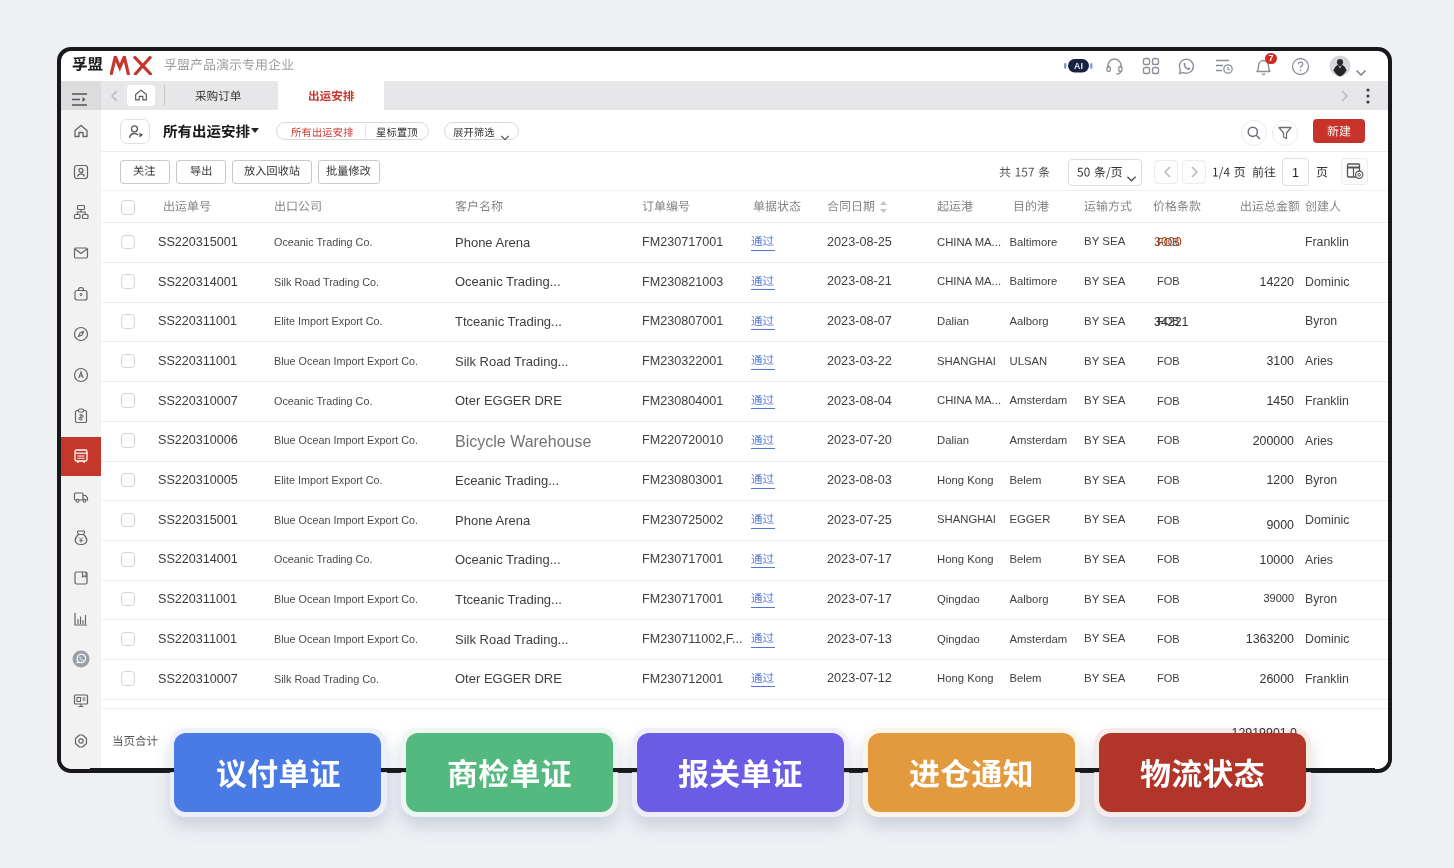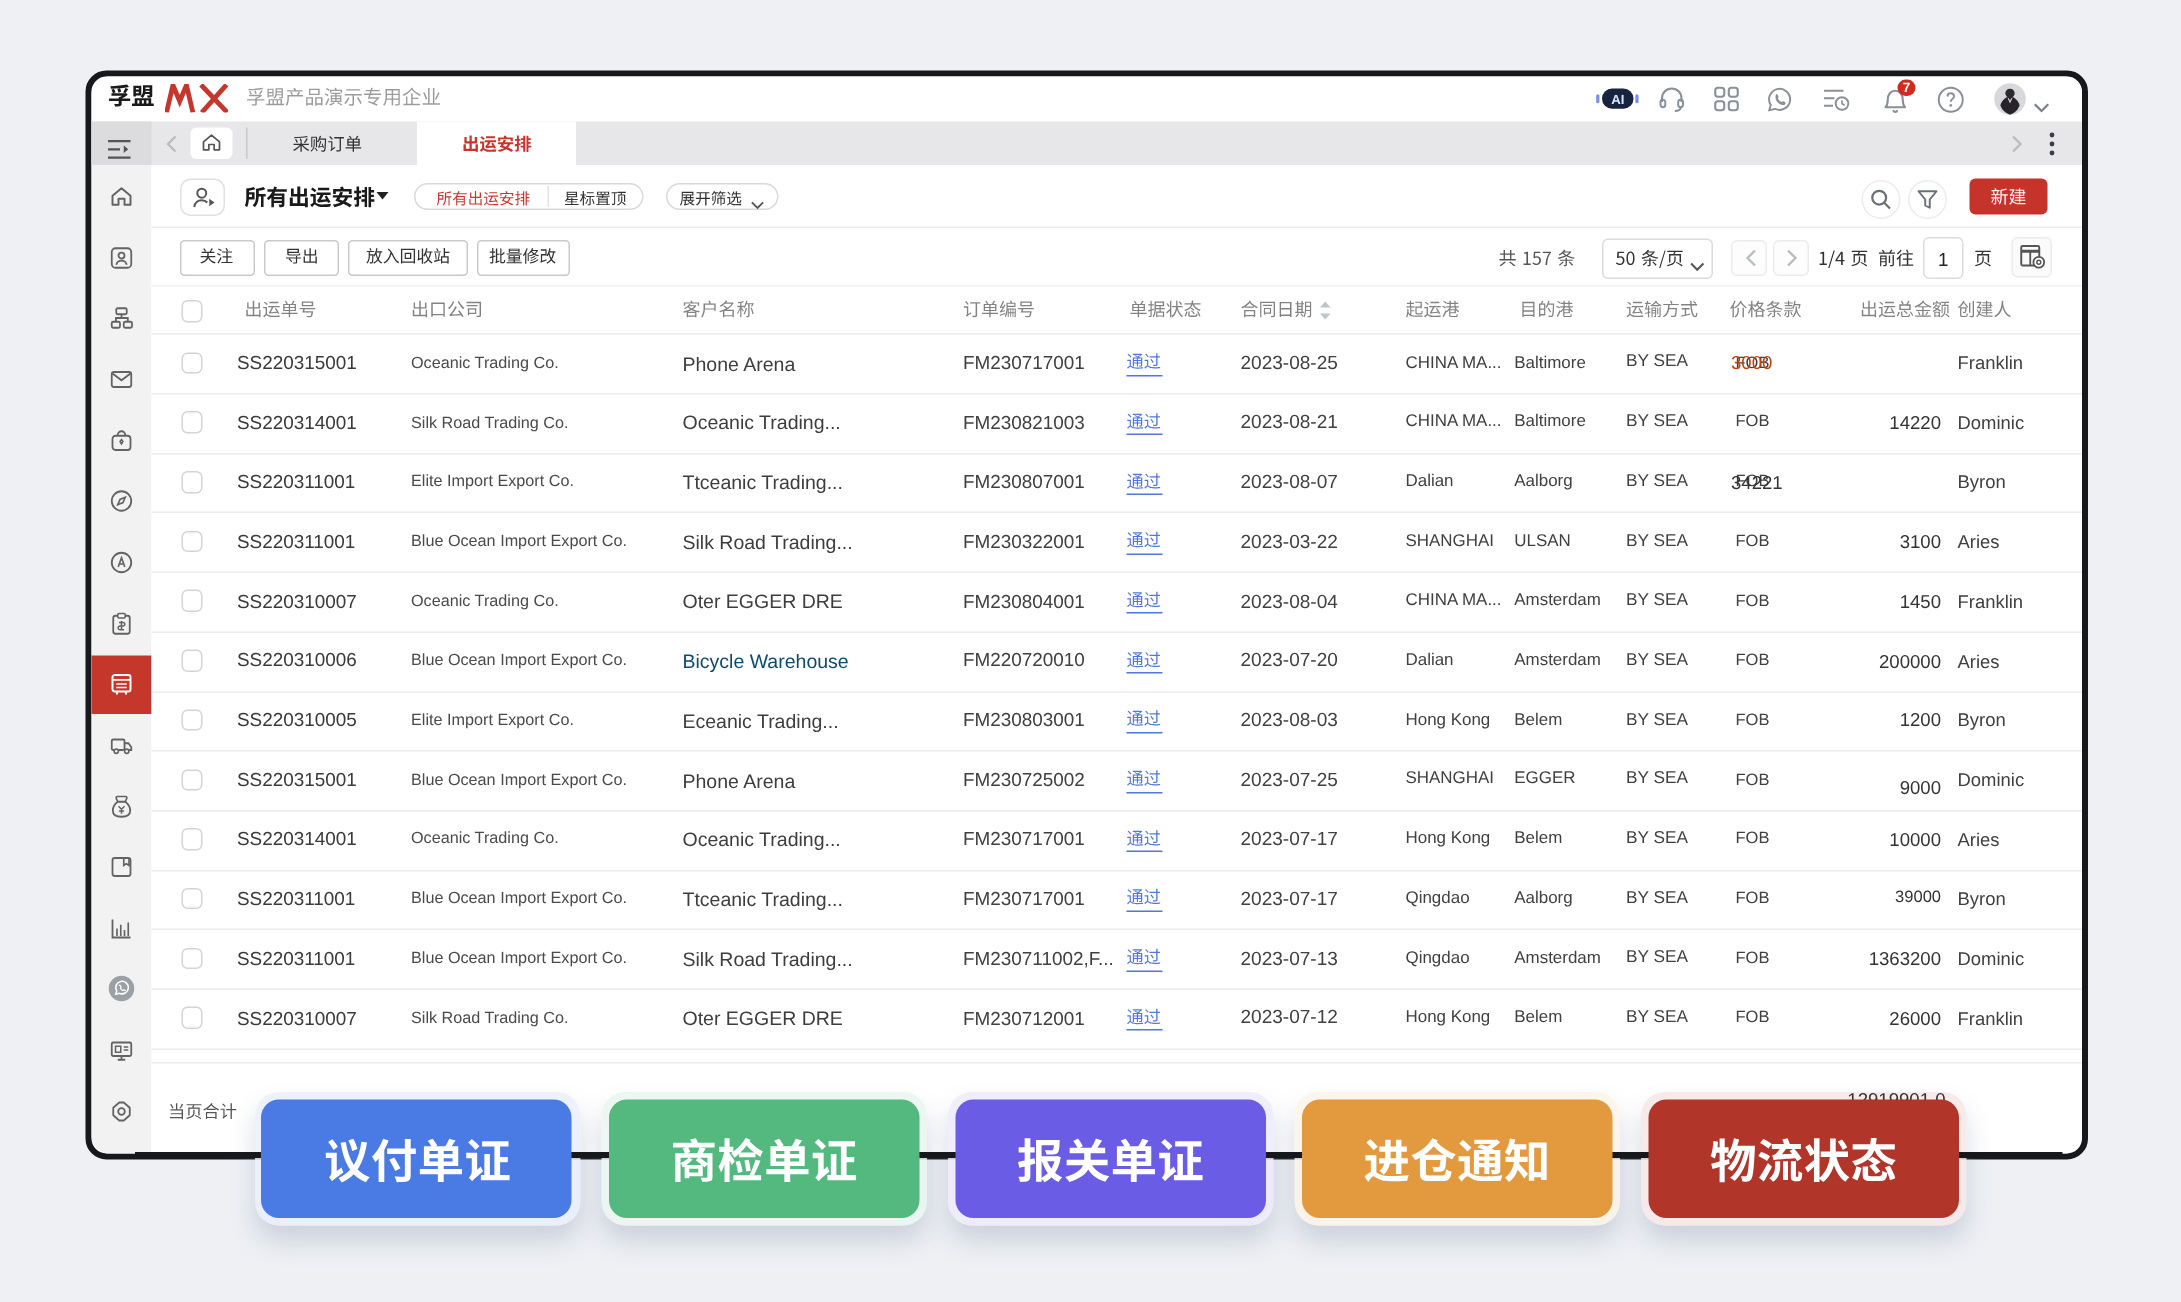--- a/index.html
+++ b/index.html
@@ -464,21 +464,21 @@
 <div class="abs" style="left:836px;top:284.3960000000001px;font-size:11.3px;color:#404040;white-space:nowrap;">CHINA MA...</div>
 <div class="abs" style="left:908.5px;top:284.3960000000001px;font-size:11.3px;color:#404040;white-space:nowrap;">Amsterdam</div>
 <div class="abs" style="left:983px;top:284.28000000000003px;font-size:11.5px;color:#404040;white-space:nowrap;">BY SEA</div>
 <div class="abs" style="left:1056px;top:284.57000000000005px;font-size:11px;color:#404040;white-space:nowrap;">FOB</div>
 <div class="abs" style="left:1053px;top:283.95000000000005px;width:140px;text-align:right;font-size:12.4px;color:#333;">1450</div>
 <div class="abs" style="left:1204px;top:283.81600000000003px;font-size:12.3px;color:#404040;white-space:nowrap;">Franklin</div>
 <div class="abs" style="left:0;top:310.8px;width:1287px;height:1px;background:#ececec;"></div>
 <div class="chk" style="left:19.5px;top:323.15000000000003px;"></div>
 <div class="abs" style="left:57px;top:323.34200000000004px;font-size:12.6px;color:#3a3a3a;white-space:nowrap;">SS220310006</div>
 <div class="abs" style="left:173px;top:324.386px;font-size:10.8px;color:#4a4a4a;white-space:nowrap;">Blue Ocean Import Export Co.</div>
-<div class="abs" style="left:354px;top:323.11px;font-size:13px;color:#0c4a6e;white-space:nowrap;">Bicycle Warehouse</div>
+<div class="abs" style="left:354px;top:323.11px;font-size:16px;color:#737373;white-space:nowrap;">Bicycle Warehouse</div>
 <div class="abs" style="left:541px;top:323.34200000000004px;font-size:12.6px;color:#404040;white-space:nowrap;">FM220720010</div>
 <div class="abs" style="left:650px;top:323.65000000000003px;border-bottom:1px solid #5377d4;padding-bottom:0.5px;">
         <svg class="zh " width="24" height="14" viewBox="0 0 24 14">
           <path d="M0.7 1.4C1.4 2.0 2.3 2.9 2.7 3.4L3.3 2.8C2.9 2.3 2.0 1.5 1.3 0.9ZM2.9 4.8H0.5V5.6H2.1V8.9C1.6 9.1 1.0 9.6 0.4 10.2L1.0 10.9C1.6 10.1 2.1 9.5 2.5 9.5C2.8 9.5 3.2 9.9 3.7 10.2C4.5 10.6 5.4 10.8 6.8 10.8C8.1 10.8 10.1 10.7 10.9 10.7C10.9 10.4 11.1 10.0 11.1 9.8C10.0 9.9 8.2 10.0 6.9 10.0C5.6 10.0 4.6 9.9 3.8 9.5C3.4 9.2 3.2 9.0 2.9 8.9ZM4.2 0.9V1.6H9.1C8.6 1.9 8.0 2.3 7.4 2.6C6.9 2.3 6.3 2.1 5.7 1.9L5.2 2.4C5.9 2.6 6.7 3.0 7.4 3.3H4.2V9.3H5.0V7.4H6.9V9.3H7.7V7.4H9.7V8.4C9.7 8.6 9.7 8.6 9.5 8.6C9.4 8.6 8.9 8.6 8.3 8.6C8.5 8.8 8.6 9.1 8.6 9.3C9.4 9.3 9.9 9.3 10.2 9.2C10.5 9.1 10.5 8.9 10.5 8.4V3.3H9.0C8.8 3.2 8.5 3.1 8.2 2.9C9.1 2.4 9.9 1.9 10.5 1.3L10.0 0.8L9.8 0.9ZM9.7 4.0V5.0H7.7V4.0ZM5.0 5.7H6.9V6.7H5.0ZM5.0 5.0V4.0H6.9V5.0ZM9.7 5.7V6.7H7.7V5.7Z M12.4 1.2C13.1 1.8 13.8 2.7 14.1 3.2L14.8 2.7C14.5 2.2 13.7 1.3 13.1 0.8ZM15.9 4.6C16.5 5.3 17.2 6.4 17.5 7.0L18.2 6.5C17.9 5.9 17.2 5.0 16.6 4.3ZM14.5 4.8H12.1V5.6H13.7V8.6C13.1 8.8 12.5 9.3 11.9 10.0L12.5 10.8C13.1 10.0 13.7 9.3 14.1 9.3C14.3 9.3 14.7 9.7 15.2 10.0C16.0 10.5 16.9 10.6 18.4 10.6C19.5 10.6 21.5 10.6 22.3 10.5C22.3 10.2 22.5 9.8 22.6 9.6C21.5 9.7 19.7 9.8 18.4 9.8C17.1 9.8 16.1 9.7 15.4 9.2C15.0 9.0 14.7 8.8 14.5 8.6ZM19.8 0.5V2.5H15.3V3.3H19.8V7.9C19.8 8.1 19.7 8.2 19.5 8.2C19.2 8.2 18.4 8.2 17.6 8.2C17.7 8.4 17.9 8.8 17.9 9.1C19.0 9.1 19.7 9.0 20.1 8.9C20.5 8.8 20.7 8.5 20.7 7.9V3.3H22.3V2.5H20.7V0.5Z" fill="#5377d4"></path>
         </svg>
       </div>
 <div class="abs" style="left:726px;top:323.28400000000005px;font-size:12.7px;color:#404040;white-space:nowrap;">2023-07-20</div>
 <div class="abs" style="left:836px;top:324.09600000000006px;font-size:11.3px;color:#404040;white-space:nowrap;">Dalian</div>
 <div class="abs" style="left:908.5px;top:324.09600000000006px;font-size:11.3px;color:#404040;white-space:nowrap;">Amsterdam</div>
 <div class="abs" style="left:983px;top:323.98px;font-size:11.5px;color:#404040;white-space:nowrap;">BY SEA</div>

